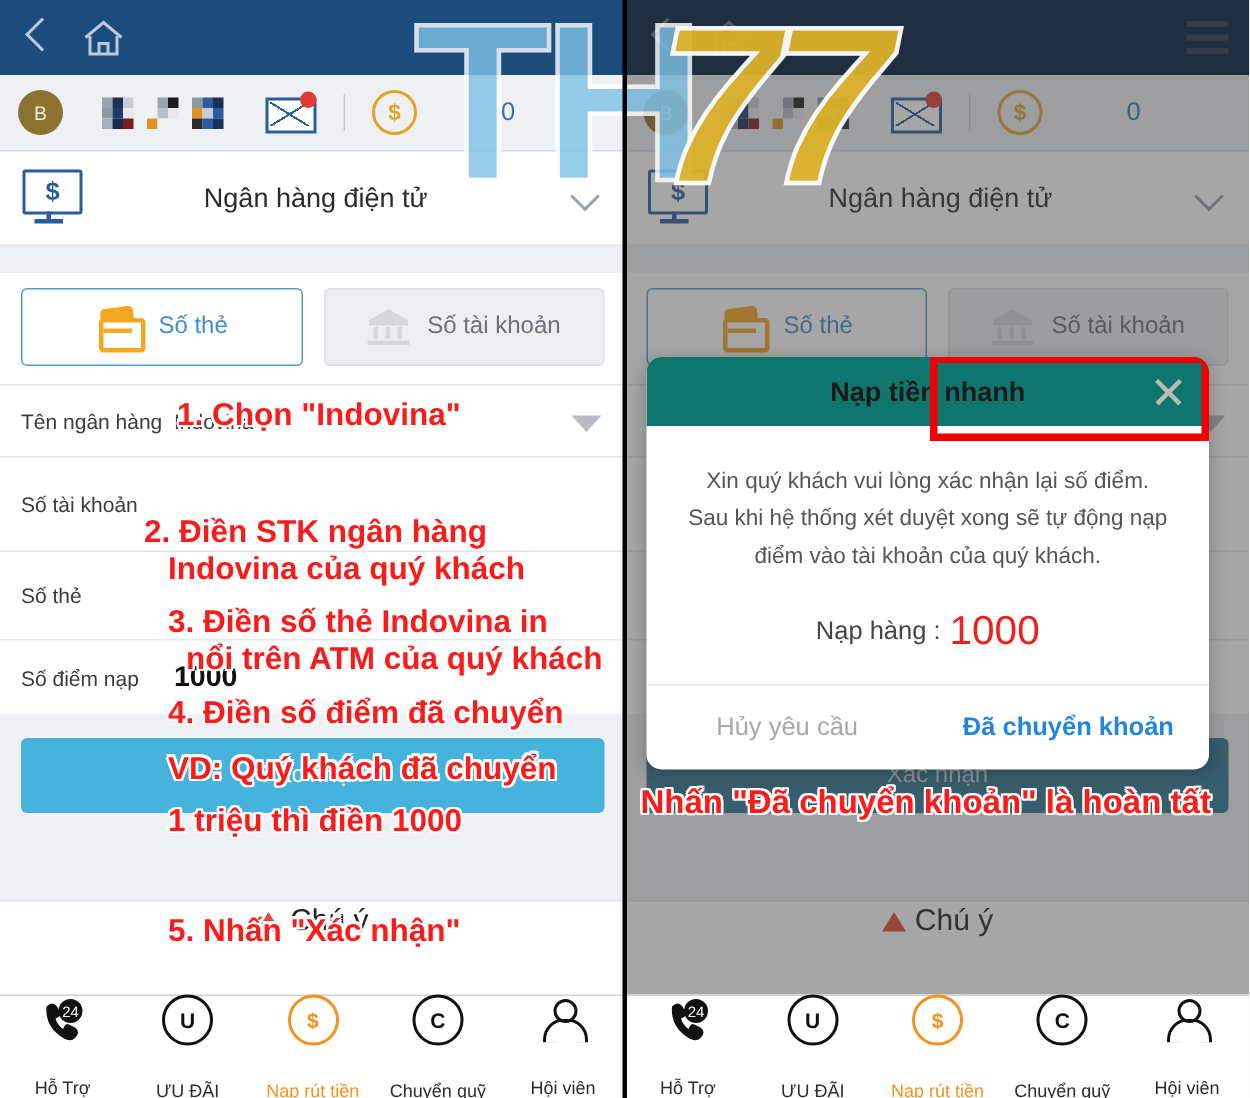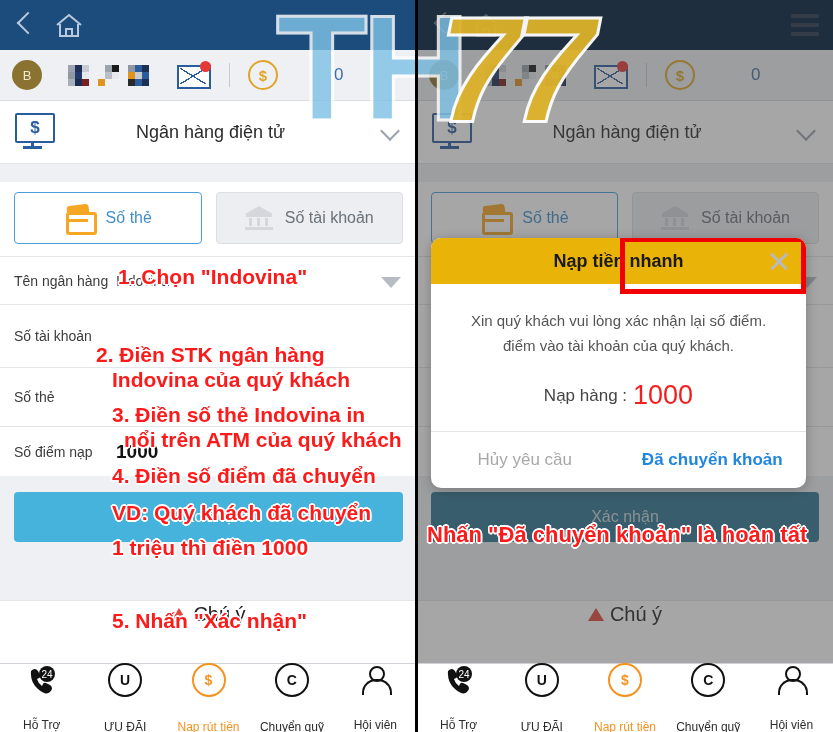--- a/index.html
+++ b/index.html
@@ -133,21 +133,21 @@
   .wm-77{left:438px;top:-16px;font-size:150px;color:#ddb22a;opacity:.95;
       -webkit-text-stroke:3px #ffffff;letter-spacing:-10px;font-style:italic;}
 
   
   .dim{position:absolute;left:0;top:0;width:416px;height:732px;background:rgba(70,70,70,.48);z-index:20;}
   .dim-dark{position:absolute;left:0;top:0;width:416px;height:50px;background:rgba(0,0,0,.35);z-index:21;}
 
   
   .modal{position:absolute;left:14px;top:238px;width:375px;background:#fff;border-radius:10px;z-index:25;
       box-shadow:0 2px 12px rgba(0,0,0,.25);overflow:hidden;}
-  .modal .mhead{height:46px;background:#eab308;display:flex;align-items:center;justify-content:center;position:relative;}
+  .modal .mhead{height:46px;background:#0f766e;display:flex;align-items:center;justify-content:center;position:relative;}
   .modal .mtitle{font-size:18px;font-weight:bold;color:#1a1a1a;}
   .modal .mclose{position:absolute;right:16px;top:12px;width:22px;height:22px;}
   .modal .mclose:before,.modal .mclose:after{content:"";position:absolute;left:0;top:10px;width:22px;height:2.5px;background:#b9b9b9;}
   .modal .mclose:before{transform:rotate(45deg);}
   .modal .mclose:after{transform:rotate(-45deg);}
   .modal .mbody{padding:24px 22px 20px 22px;text-align:center;}
   .modal .mbody p{margin:0;font-size:15px;line-height:25px;color:#555;}
   .modal .amount{margin-top:22px;font-size:17px;color:#444;}
   .modal .amount b{font-size:27px;color:#f02020;font-weight:normal;margin-left:6px;vertical-align:-3px;}
   .modal .mfoot{display:flex;border-top:1px solid #e4e4e4;height:56px;}
@@ -461,20 +461,21 @@
     <div class="dim"></div>
     <div class="dim-dark"></div>
 
     <div class="modal">
       <div class="mhead">
         <div class="mtitle">Nạp tiền nhanh</div>
         <div class="mclose"></div>
       </div>
       <div class="mbody">
         <p>Xin quý khách vui lòng xác nhận lại số điểm.</p>
+        <p>Sau khi hệ thống xét duyệt xong sẽ tự động nạp</p>
         <p>điểm vào tài khoản của quý khách.</p>
         <div class="amount">
           <span>Nạp hàng :</span><b>1000</b>
         </div>
       </div>
       <div class="mfoot">
         <div class="mbtn cancel">Hủy yêu cầu</div>
         <div class="mbtn ok">Đã chuyển khoản</div>
       </div>
       <div class="redbox"></div>

